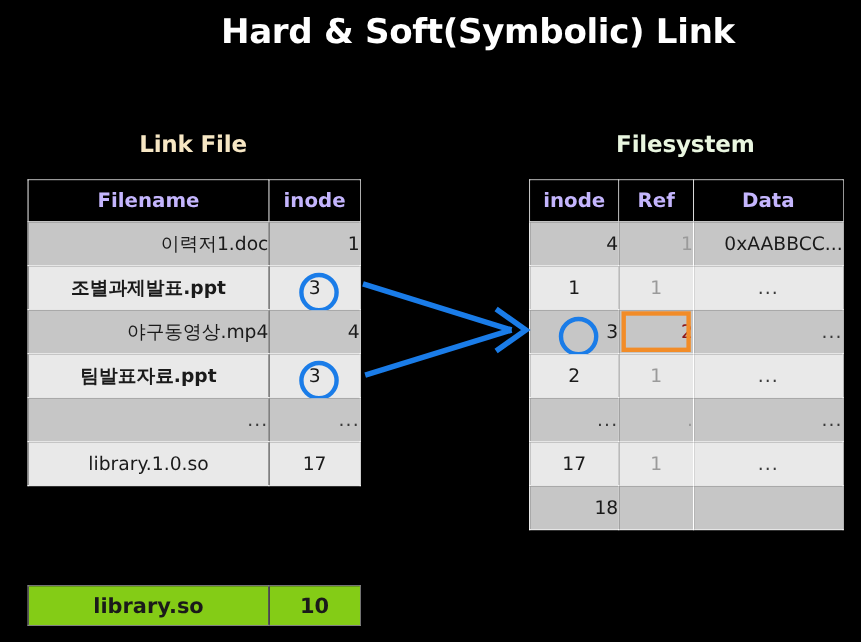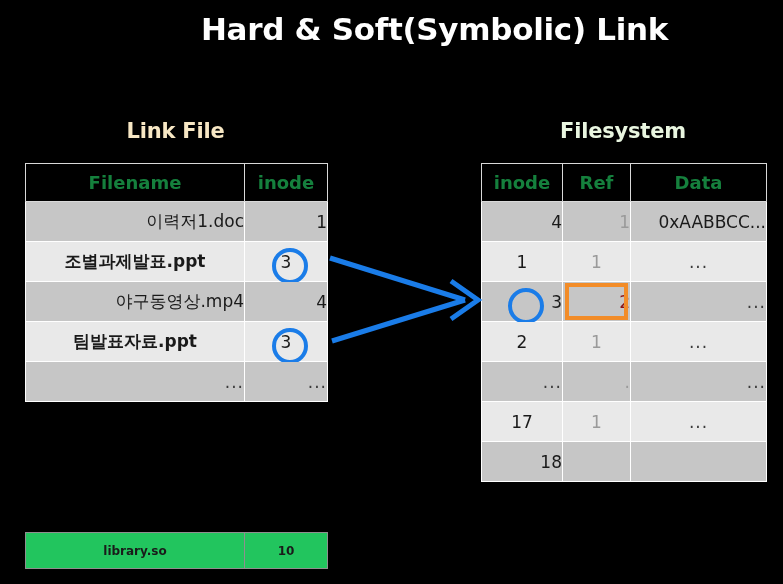--- a/index.html
+++ b/index.html
@@ -67,21 +67,21 @@
     text-align: center;
     vertical-align: middle;
     font-size: 17px;
     color: #1a1a1a;
     font-family: "DejaVu Sans", "Liberation Sans", sans-serif;
     font-weight: normal;
     position: relative;
   }
   .tbl th {
     background: #000000;
-    color: #15803d;
+    color: #c4b5fd;
     font-weight: bold;
     font-size: 18px;
     height: 37px;
   }
   .row-a td { background: #c6c6c6; text-align: right; }
   .row-b td { background: #e9e9e9; }
   .row-a td, .row-b td { border-color: #ffffff; }
   td.bold-name { font-weight: bold; margin-top: 44px; }
   td.dots { color: #3a3a3a; letter-spacing: 1px; }
   td.ref-one { color: #9a9a9a; }
@@ -122,24 +122,24 @@
     left: 0;
     top: 0;
     width: 783px;
     height: 584px;
     pointer-events: none;
   }
 
   
   #table-symlink { left: 25px; top: 532px; width: 302px; }
   #table-symlink td {
-    background: #22c55e;
+    background: #84cc16;
     border: 1px solid #8f8f8f;
     font-weight: bold;
-    font-size: 12px;
+    font-size: 19px;
     height: 35px;
   }
 </style>
 </head>
 <body>
 
 <div id="slide">
 
   <div class="slide-title">Hard &amp; Soft(Symbolic) Link</div>
 
@@ -177,20 +177,24 @@
       <tr class="row-b">
         <td class="bold-name">팀발표자료.ppt</td>
         <td>
           <span>3</span>
           <span class="circle-mark"></span>
         </td>
       </tr>
       <tr class="row-a">
         <td class="dots">...</td>
         <td class="dots">...</td>
+      </tr>
+      <tr class="row-b">
+        <td>library.1.0.so</td>
+        <td>17</td>
       </tr>
     </tbody>
   </table>
 
   <table class="tbl" id="table-filesystem">
     <colgroup>
         <col style="width:81px">
         <col style="width:68px">
         <col style="width:136px">
       </colgroup>

